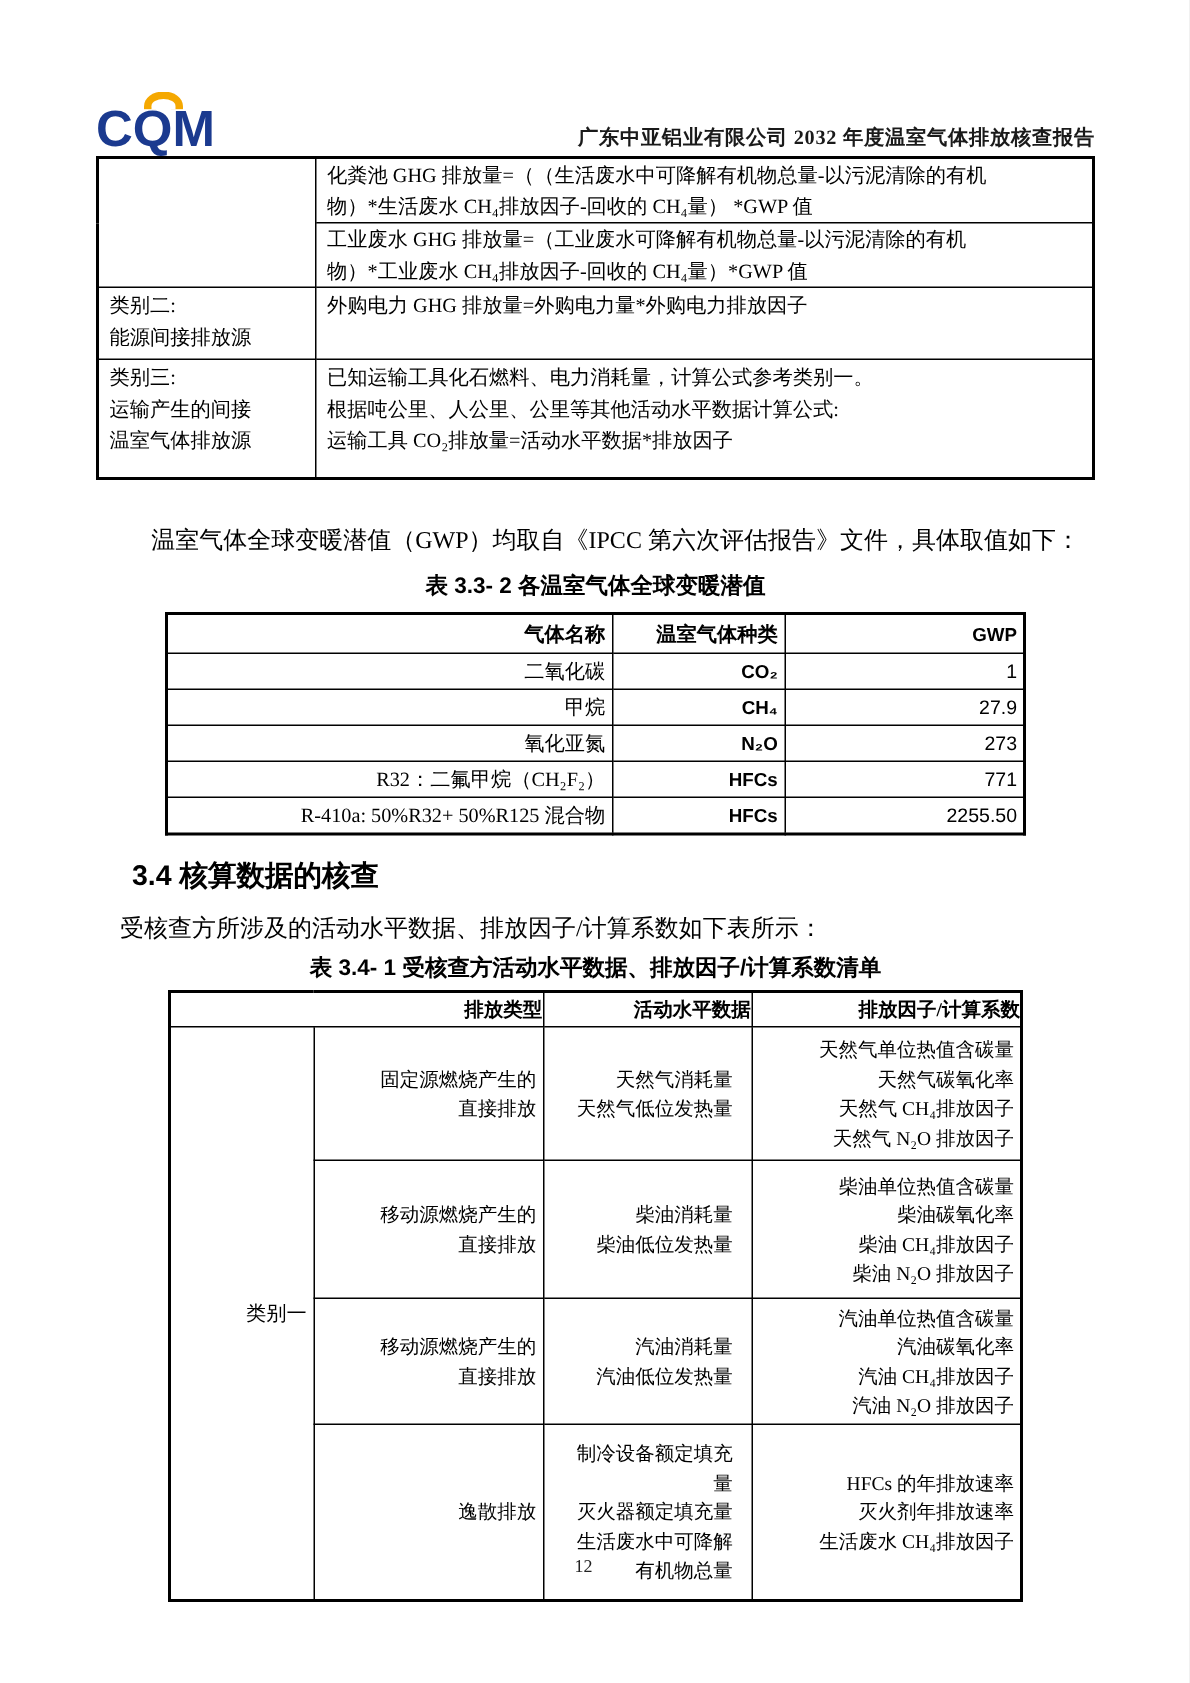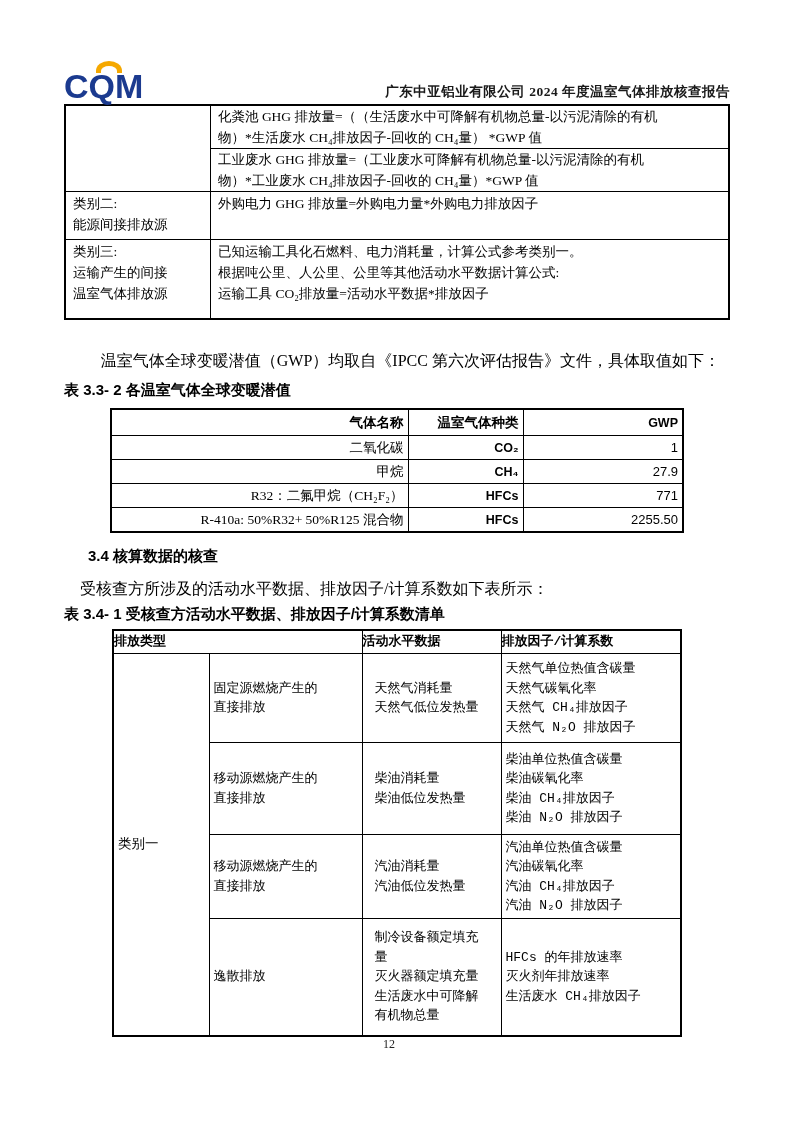--- a/index.html
+++ b/index.html
@@ -26,46 +26,46 @@
   .logo-names { padding-bottom:2px; }
   .logo-cn { font-family:"Liberation Sans", sans-serif; font-weight:bold; font-size:18px; line-height:20px; color:#1b3a8f; letter-spacing:1px; }
   .logo-en { font-family:"Liberation Sans", sans-serif; font-size:8px; color:#1b3a8f; letter-spacing:0.2px; }
   .doc-title { font-weight:bold; font-size:13.5px; color:#1a1a1a; padding-bottom:2px; letter-spacing:0.5px; }
 
   
   table { border-collapse:collapse; table-layout:fixed; }
   td { border:1px solid #000; }
   .ml { white-space:pre-line; }
   .para { margin:0; font-size:16px; line-height:19px; }
-  .caption { text-align:left; font-family:"Liberation Sans", sans-serif; font-weight:bold; font-size:15px; }
+  .caption { text-align:center; font-family:"Liberation Sans", sans-serif; font-weight:bold; font-size:15px; }
 
   
   .t1 { width:666px; border:2px solid #000; margin-top:1px; font-size:13.5px; }
   .t1 td { padding:0 7px; line-height:21px; vertical-align:middle; }
   .t1 .c1 { width:130px; }
   .t1 .r12 { height:42px;margin-top:36px; }
   .t1 .r3 td { height:46px; vertical-align:top; padding-top:1px; }
   .t1 .r4 td { height:77px; vertical-align:top; padding-top:1px; }
 
   
   .p-intro { margin-top:31px; text-indent:2.3em; }
   .cap1 { margin-top:11px; }
   .t2 { width:572px; border:2px solid #000; margin:8px auto 0; font-size:13.5px; }
   .t2 td { text-align:right; vertical-align:middle; height:23px; padding:0 4px; }
   .t2 col.g1 { width:297px; } .t2 col.g2 { width:115px; } .t2 col.g3 { width:160px; }
   .t2 .head td { font-weight:bold; height:25px; }
   .t2 .head .sp, .t2 td.sp { font-family:"Liberation Sans", sans-serif; font-weight:bold; font-size:12.5px; }
   .t2 td.num { font-family:"Liberation Sans", sans-serif; font-size:13px; }
 
   
-  .sec { margin:14px 0 13px 24px; font-family:"Liberation Sans", sans-serif; font-weight:bold; font-size:15px; }
+  .sec { margin:14px 0 13px 24px; font-family:"Liberation Sans", sans-serif; font-weight:bold; font-size:19px; }
   .p-intro2 { margin-top:10px; text-indent:1em; }
   .cap2 { margin-top:7px; }
   .t3 { width:568px; border:2px solid #000; margin:5px auto 0; font-size:13px; }
-  .t3 td { text-align:left; vertical-align:middle; line-height:19.5px; padding:2px 4px;font-family:Liberation Mono, monospace; }
+  .t3 td { text-align:right; vertical-align:middle; line-height:19.5px; padding:2px 4px; }
   .t3 col.b1 { width:96px; } .t3 col.b2 { width:153px; } .t3 col.b3 { width:139px; } .t3 col.b4 { width:180px; }
   .t3 .head td { font-weight:bold; height:22px; padding:0; }
   .t3 .br1 td { height:84px; }
   .t3 .br2 td { height:87px; }
   .t3 .br3 td { height:79px; }
   .t3 .br4 td { height:112px; }
   .t3 td.act { padding:2px 12px; }
   .t3 td.cat { font-size:13.5px; }
 
   .pageno { position:absolute; left:0; right:15px; bottom:70px; text-align:center; font-size:12px; color:#222; }
@@ -75,21 +75,21 @@
 
 <div class="page">
 
   <div class="header">
     <div class="logo">
       <div class="cqm-mark">
         <span class="arc"></span>
         <span class="cqm-text">CQM</span>
       </div>
     </div>
-    <div class="doc-title">广东中亚铝业有限公司 2024 年度温室气体排放核查报告</div>
+    <div class="doc-title">广东中亚铝业有限公司 2032 年度温室气体排放核查报告</div>
   </div>
 
   <table class="t1">
     <tbody>
         <tr class="r12">
       <td class="c1" rowspan="2"></td>
       <td class="ml">化粪池 GHG 排放量=（（生活废水中可降解有机物总量-以污泥清除的有机
 物）*生活废水 CH₄排放因子-回收的 CH₄量） *GWP 值</td>
     </tr>
     <tr class="r12">
@@ -129,20 +129,25 @@
     </tr>
     <tr>
       <td>二氧化碳</td>
       <td class="sp">CO₂</td>
       <td class="num">1</td>
     </tr>
     <tr>
       <td>甲烷</td>
       <td class="sp">CH₄</td>
       <td class="num">27.9</td>
+    </tr>
+    <tr>
+      <td>氧化亚氮</td>
+      <td class="sp">N₂O</td>
+      <td class="num">273</td>
     </tr>
     <tr>
       <td>R32：二氟甲烷（CH₂F₂）</td>
       <td class="sp">HFCs</td>
       <td class="num">771</td>
     </tr>
     <tr>
       <td>R-410a: 50%R32+ 50%R125 混合物</td>
       <td class="sp">HFCs</td>
       <td class="num">2255.50</td>

